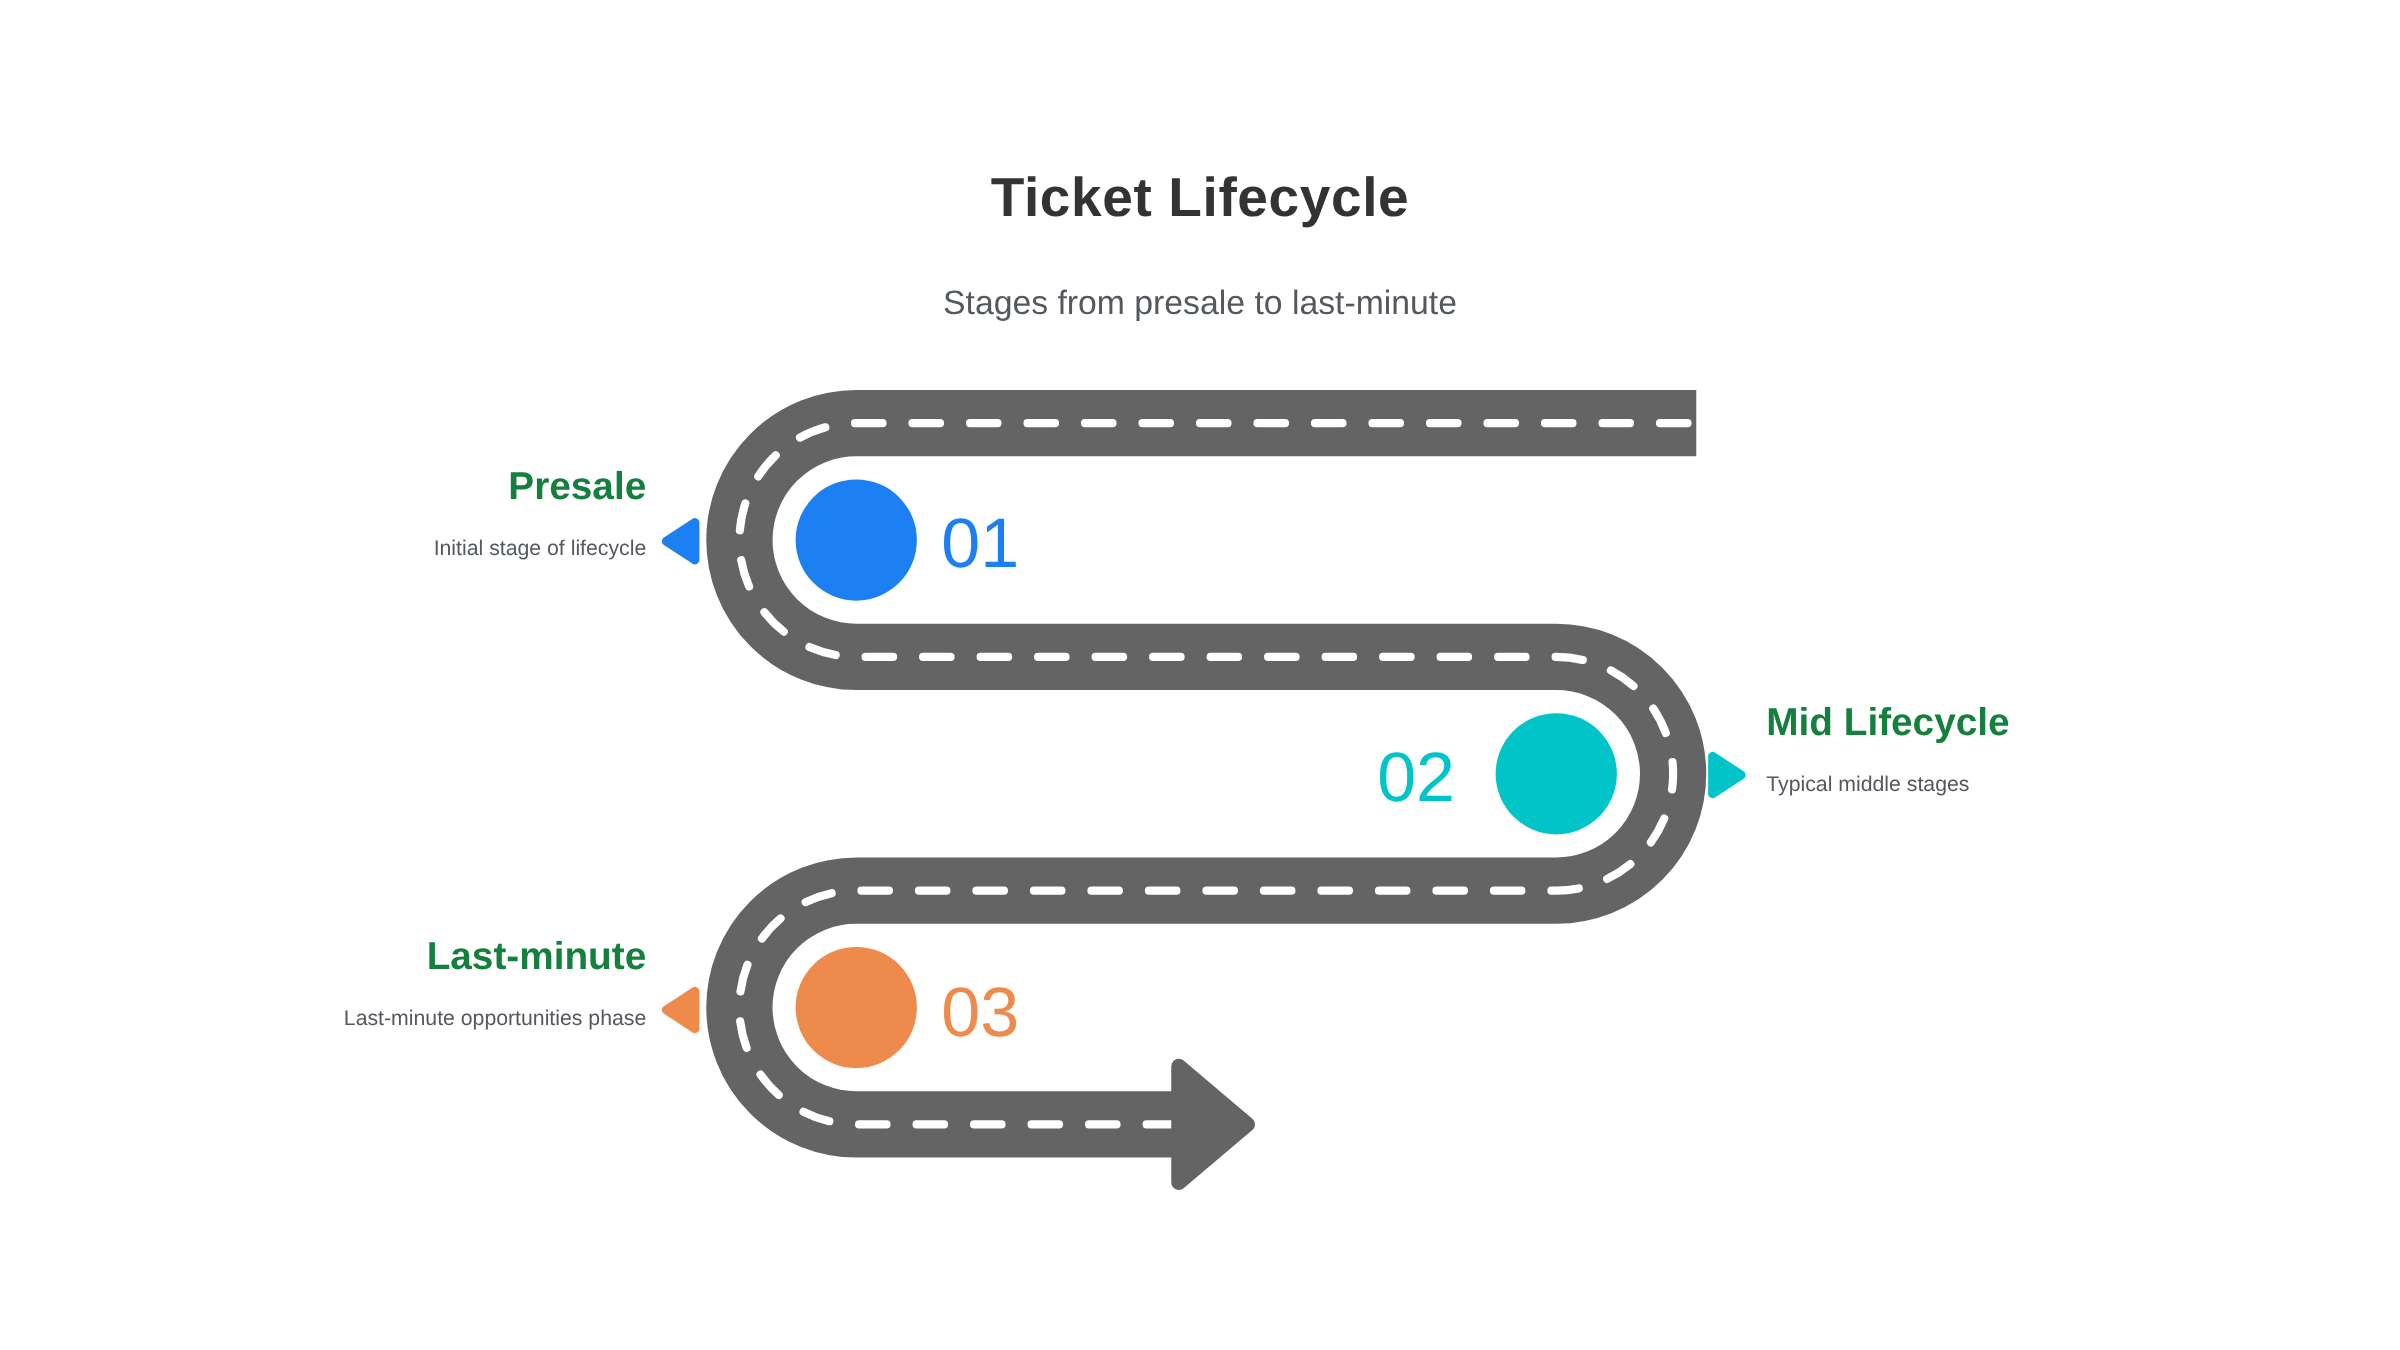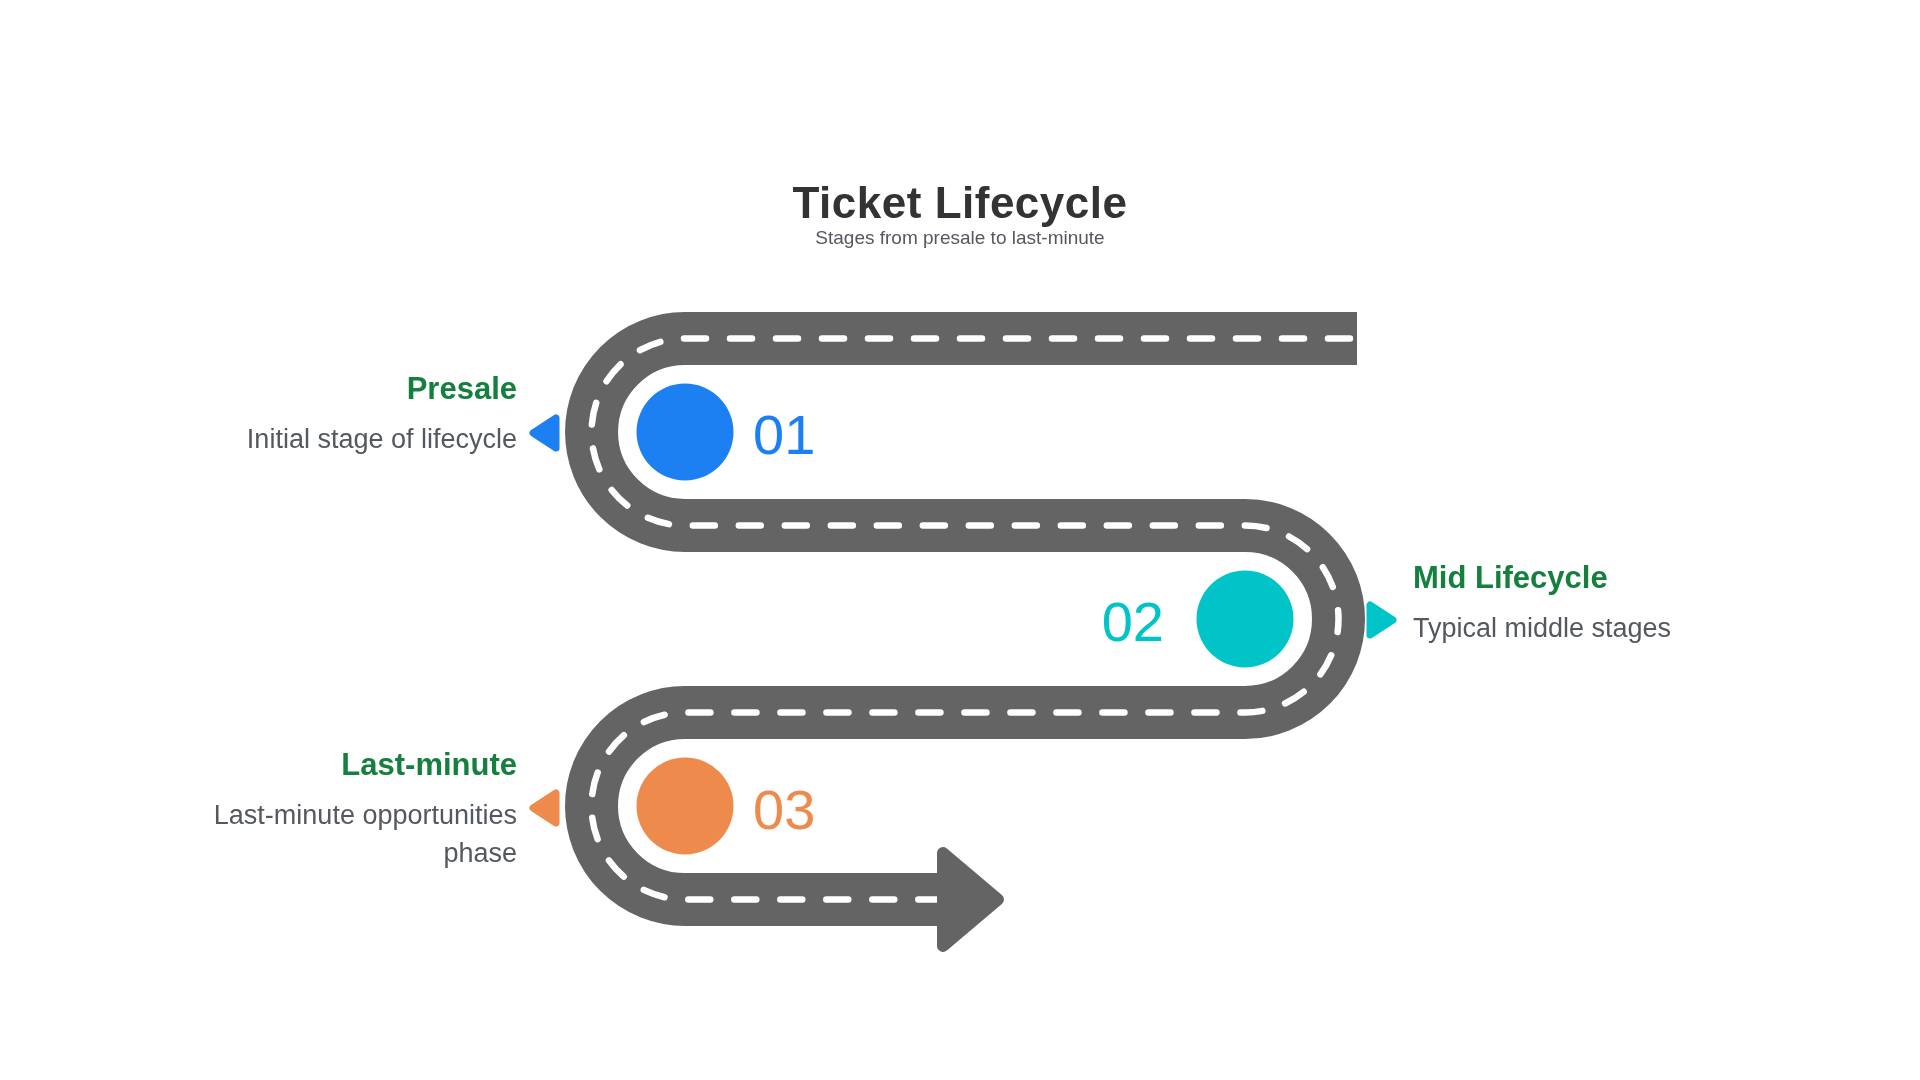--- a/index.html
+++ b/index.html
@@ -25,45 +25,44 @@
   .page-title {
     position: absolute;
     left: 0;
     top: 134px;
     width: 1920px;
     text-align: center;
     font-size: 44px;
     font-weight: 600;
     color: #333333;
     letter-spacing: 0.5px;
-    margin-top: 44px;
   }
   .page-subtitle {
     position: absolute;
     left: 0;
     top: 227px;
     width: 1920px;
     text-align: center;
-    font-size: 19px;
+    font-size: 27px;
     font-weight: 400;
     color: #54585f;
   }
   .stage-label {
     position: absolute;
   }
   .stage-label.align-right { text-align: right; }
   .stage-label.align-left  { text-align: left; }
   .stage-title {
     font-size: 31px;
     font-weight: 700;
     color: #15803d;
     line-height: 41px;
   }
   .stage-desc {
-    font-size: 27px;
+    font-size: 17px;
     font-weight: 400;
     color: #54585f;
     line-height: 38px;
     margin-top: 11px;
   }
   #label-1 { right: 1403px; top: 368px; }
   #label-2 { left: 1413px;  top: 557px; }
   #label-3 { right: 1403px; top: 744px; max-width: 340px; }
   svg text.stage-number {
     font-family: "Liberation Sans", sans-serif;

